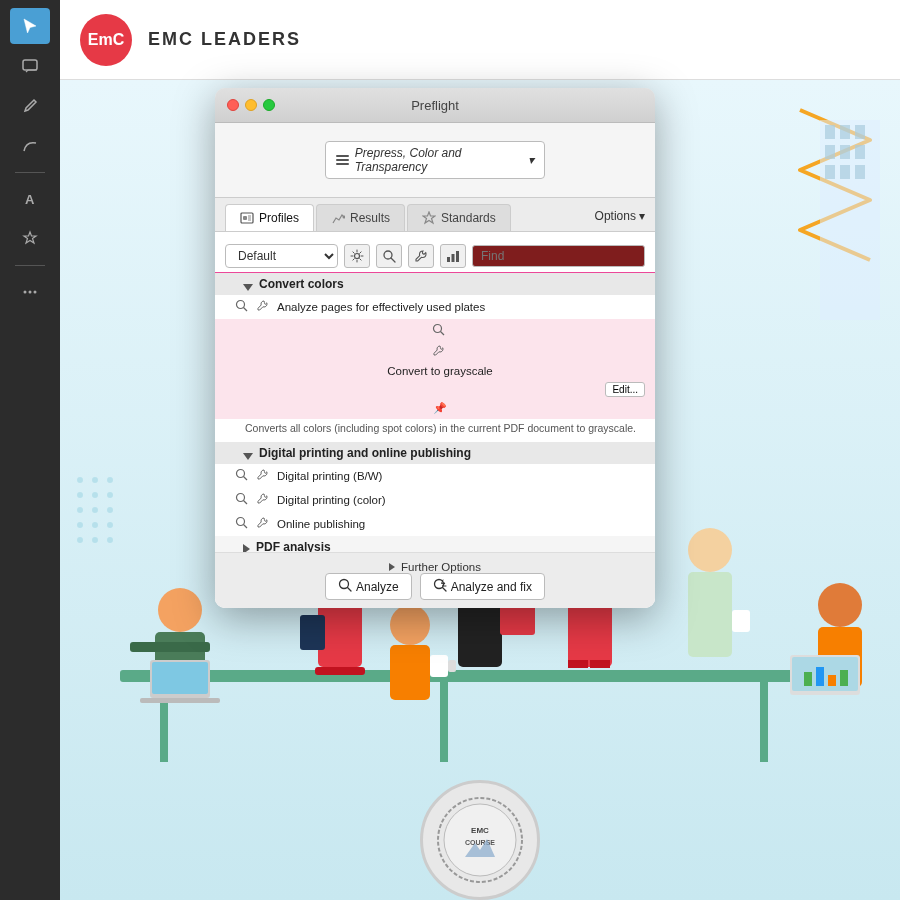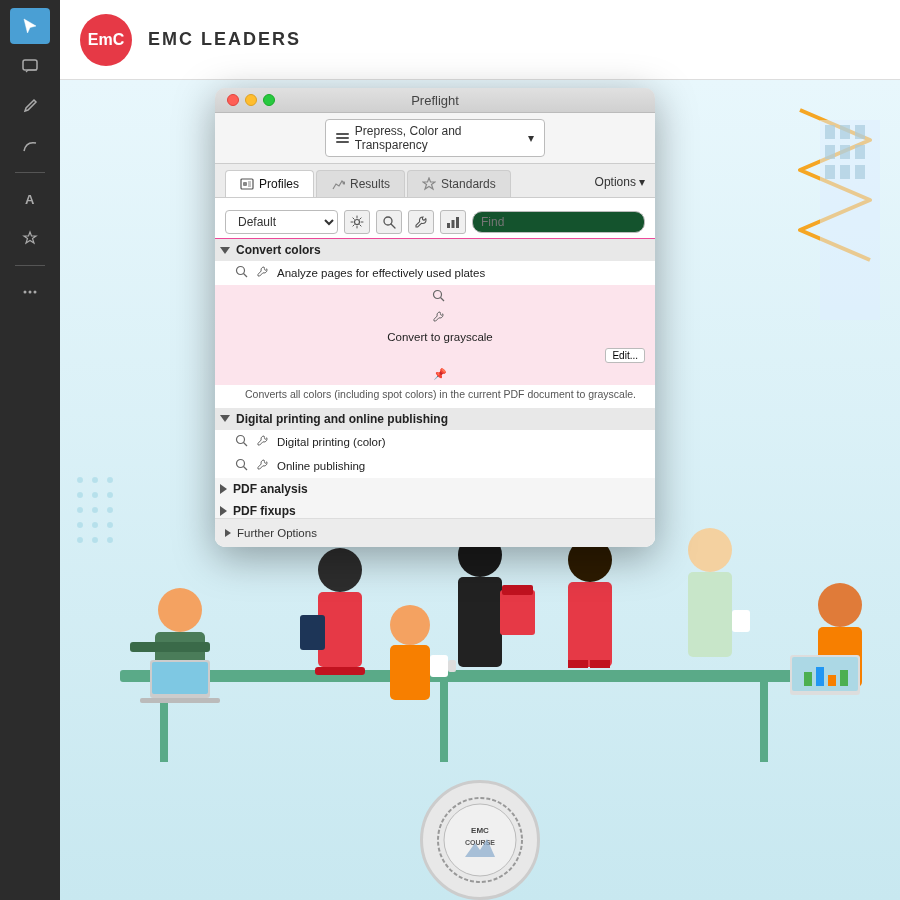--- a/index.html
+++ b/index.html
@@ -131,21 +131,21 @@
       background: #ececec;
       border-radius: 10px;
       box-shadow: 0 10px 40px rgba(0,0,0,0.35);
       z-index: 100;
       overflow: hidden;
     }
 
     
     .dialog-titlebar {
       background: linear-gradient(180deg, #e0e0e0, #d0d0d0);
-      height: 25px;
+      height: 35px;
       display: flex;
       align-items: center;
       padding: 12px 12px;
       position: relative;
       border-bottom: 1px solid #bbb;
     }
     .traffic-lights {
       display: flex;
       gap: 6px;
     }
@@ -162,22 +162,23 @@
       left: 50%;
       transform: translateX(-50%);
       font-size: 13px;
       color: #444;
       font-weight: 500;
     }
 
     
     .dialog-dropdown-bar {
       background: #f5f5f5;
-      padding: 6px 10px;
+      padding: 18px 10px;
       border-bottom: 1px solid #ccc;
+      font-style: italic;
     }
     .dropdown-btn {
       background: white;
       border: 1px solid #bbb;
       border-radius: 4px;
       padding: 4px 10px;
       font-size: 12px;
       color: #333;
       display: flex;
       align-items: center;
@@ -270,25 +271,25 @@
       display: flex;
       align-items: center;
       justify-content: center;
       font-size: 12px;
       cursor: pointer;
       color: #444;
     }
     .find-input {
       flex: 1;
       border: 1px solid #bbb;
-      border-radius: 10px;
+      border-radius: 3px;
       padding: 3px 8px;
       font-size: 12px;
       color: #999;
-      background: #14532d;
+      background: #7f1d1d;
     }
 
     
     .content-list {
       max-height: 280px;
       overflow-y: auto;
       border-bottom: 1px solid #ddd;
     }
     .content-list::-webkit-scrollbar {
       width: 12px;
@@ -296,26 +297,26 @@
     .content-list::-webkit-scrollbar-track {
       background: #f0f0f0;
     }
     .content-list::-webkit-scrollbar-thumb {
       background: #bbb;
       border-radius: 6px;
     }
 
     .section-header {
       background: #e8e8e8;
-      padding: 4px 5px;
+      padding: 4px 28px;
       font-size: 12px;
       font-weight: 600;
       color: #222;
       display: flex;
-      align-items: center;
+      align-items: flex-end;
       gap: 6px;
     }
     .section-header .triangle {
       width: 0; height: 0;
       border-left: 5px solid transparent;
       border-right: 5px solid transparent;
       border-top: 7px solid #555;
     }
     .section-header .triangle.right {
       border-top: 5px solid transparent;
@@ -368,20 +369,21 @@
       background: #f5f5f5;
     }
 
     
     .dialog-footer {
       background: #ececec;
       padding: 8px 10px;
       display: flex;
       align-items: center;
       justify-content: space-between;
+      flex-direction: column;
     }
     .footer-left {
       display: flex;
       align-items: center;
       gap: 6px;
       font-size: 11.5px;
       color: #333;
       cursor: pointer;
     }
     .footer-left .triangle {
@@ -733,20 +735,34 @@
           <svg width="13" height="13" viewBox="0 0 13 13">
               <circle cx="5.5" cy="5.5" r="4" fill="none" stroke="#666" stroke-width="1.2"></circle>
               <line x1="8.5" y1="8.5" x2="12" y2="12" stroke="#666" stroke-width="1.2"></line>
             </svg>
         </span>
         <span class="item-icon">
           <svg width="13" height="13" viewBox="0 0 13 13">
               <path d="M8 2C6.3 2 5 3.3 5 5c0 .3.1.7.2 1L2 9.3 2 11 3.7 11 6.9 7.8C7.2 7.9 7.6 8 8 8 9.7 8 11 6.7 11 5c0-.4-.1-.8-.2-1.2L9.2 5.4 8.6 4.7 8.4 3.4 8 2Z" fill="none" stroke="#666" stroke-width="1"></path>
             </svg>
         </span>
+        <span>Digital printing (B/W)</span>
+      </div>
+      <div class="list-item">
+        <span class="item-icon">
+          <svg width="13" height="13" viewBox="0 0 13 13">
+              <circle cx="5.5" cy="5.5" r="4" fill="none" stroke="#666" stroke-width="1.2"></circle>
+              <line x1="8.5" y1="8.5" x2="12" y2="12" stroke="#666" stroke-width="1.2"></line>
+            </svg>
+        </span>
+        <span class="item-icon">
+          <svg width="13" height="13" viewBox="0 0 13 13">
+              <path d="M8 2C6.3 2 5 3.3 5 5c0 .3.1.7.2 1L2 9.3 2 11 3.7 11 6.9 7.8C7.2 7.9 7.6 8 8 8 9.7 8 11 6.7 11 5c0-.4-.1-.8-.2-1.2L9.2 5.4 8.6 4.7 8.4 3.4 8 2Z" fill="none" stroke="#666" stroke-width="1"></path>
+            </svg>
+        </span>
         <span>Digital printing (color)</span>
       </div>
       <div class="list-item">
         <span class="item-icon">
           <svg width="13" height="13" viewBox="0 0 13 13">
               <circle cx="5.5" cy="5.5" r="4" fill="none" stroke="#666" stroke-width="1.2"></circle>
               <line x1="8.5" y1="8.5" x2="12" y2="12" stroke="#666" stroke-width="1.2"></line>
             </svg>
         </span>
         <span class="item-icon">
@@ -778,15 +794,36 @@
         <span>Preflight Certificate</span>
       </div>
 
     </div>
 
     <div class="dialog-footer">
       <div class="footer-left">
         <div class="triangle"></div>
         <span>Further Options</span>
       </div>
+      <div class="footer-right">
+        <button class="footer-btn">
+          <span class="btn-icon">
+            <svg width="14" height="14" viewBox="0 0 14 14">
+                <circle cx="6" cy="6" r="4.5" fill="none" stroke="#333" stroke-width="1.3"></circle>
+                <line x1="9.5" y1="9.5" x2="13" y2="13" stroke="#333" stroke-width="1.3" stroke-linecap="round"></line>
+              </svg>
+          </span>
+          <span>Analyze</span>
+        </button>
+        <button class="footer-btn">
+          <span class="btn-icon">
+            <svg width="14" height="14" viewBox="0 0 14 14">
+                <circle cx="6" cy="6" r="4.5" fill="none" stroke="#333" stroke-width="1.3"></circle>
+                <line x1="9.5" y1="9.5" x2="13" y2="13" stroke="#333" stroke-width="1.3" stroke-linecap="round"></line>
+                <path d="M10 2 L8.5 5.5 L12 5 L9.5 8 L13 8" fill="none" stroke="#333" stroke-width="1" stroke-linecap="round" stroke-linejoin="round"></path>
+              </svg>
+          </span>
+          <span>Analyze and fix</span>
+        </button>
+      </div>
     </div>
   </div>
 </div>
 
 </body></html>

